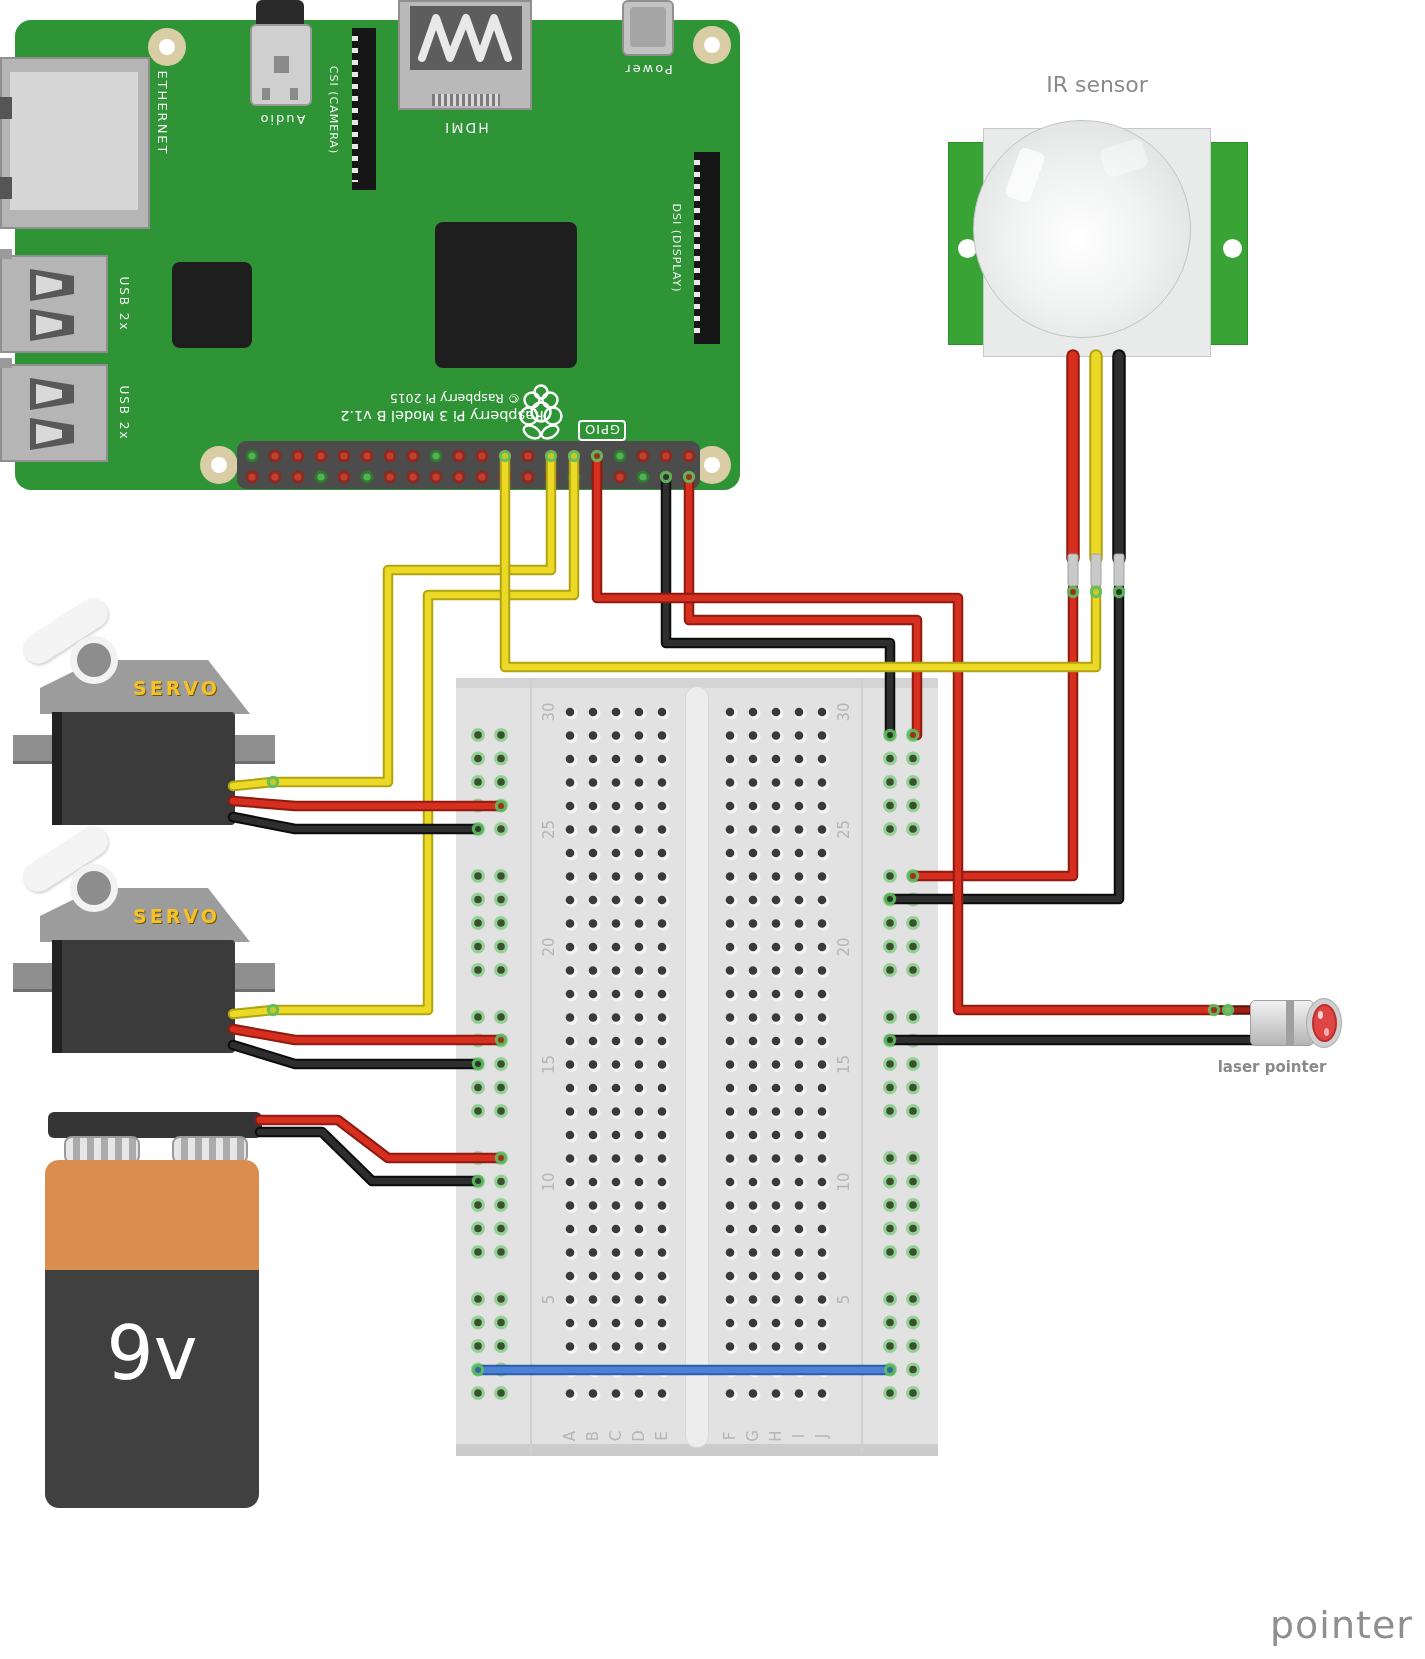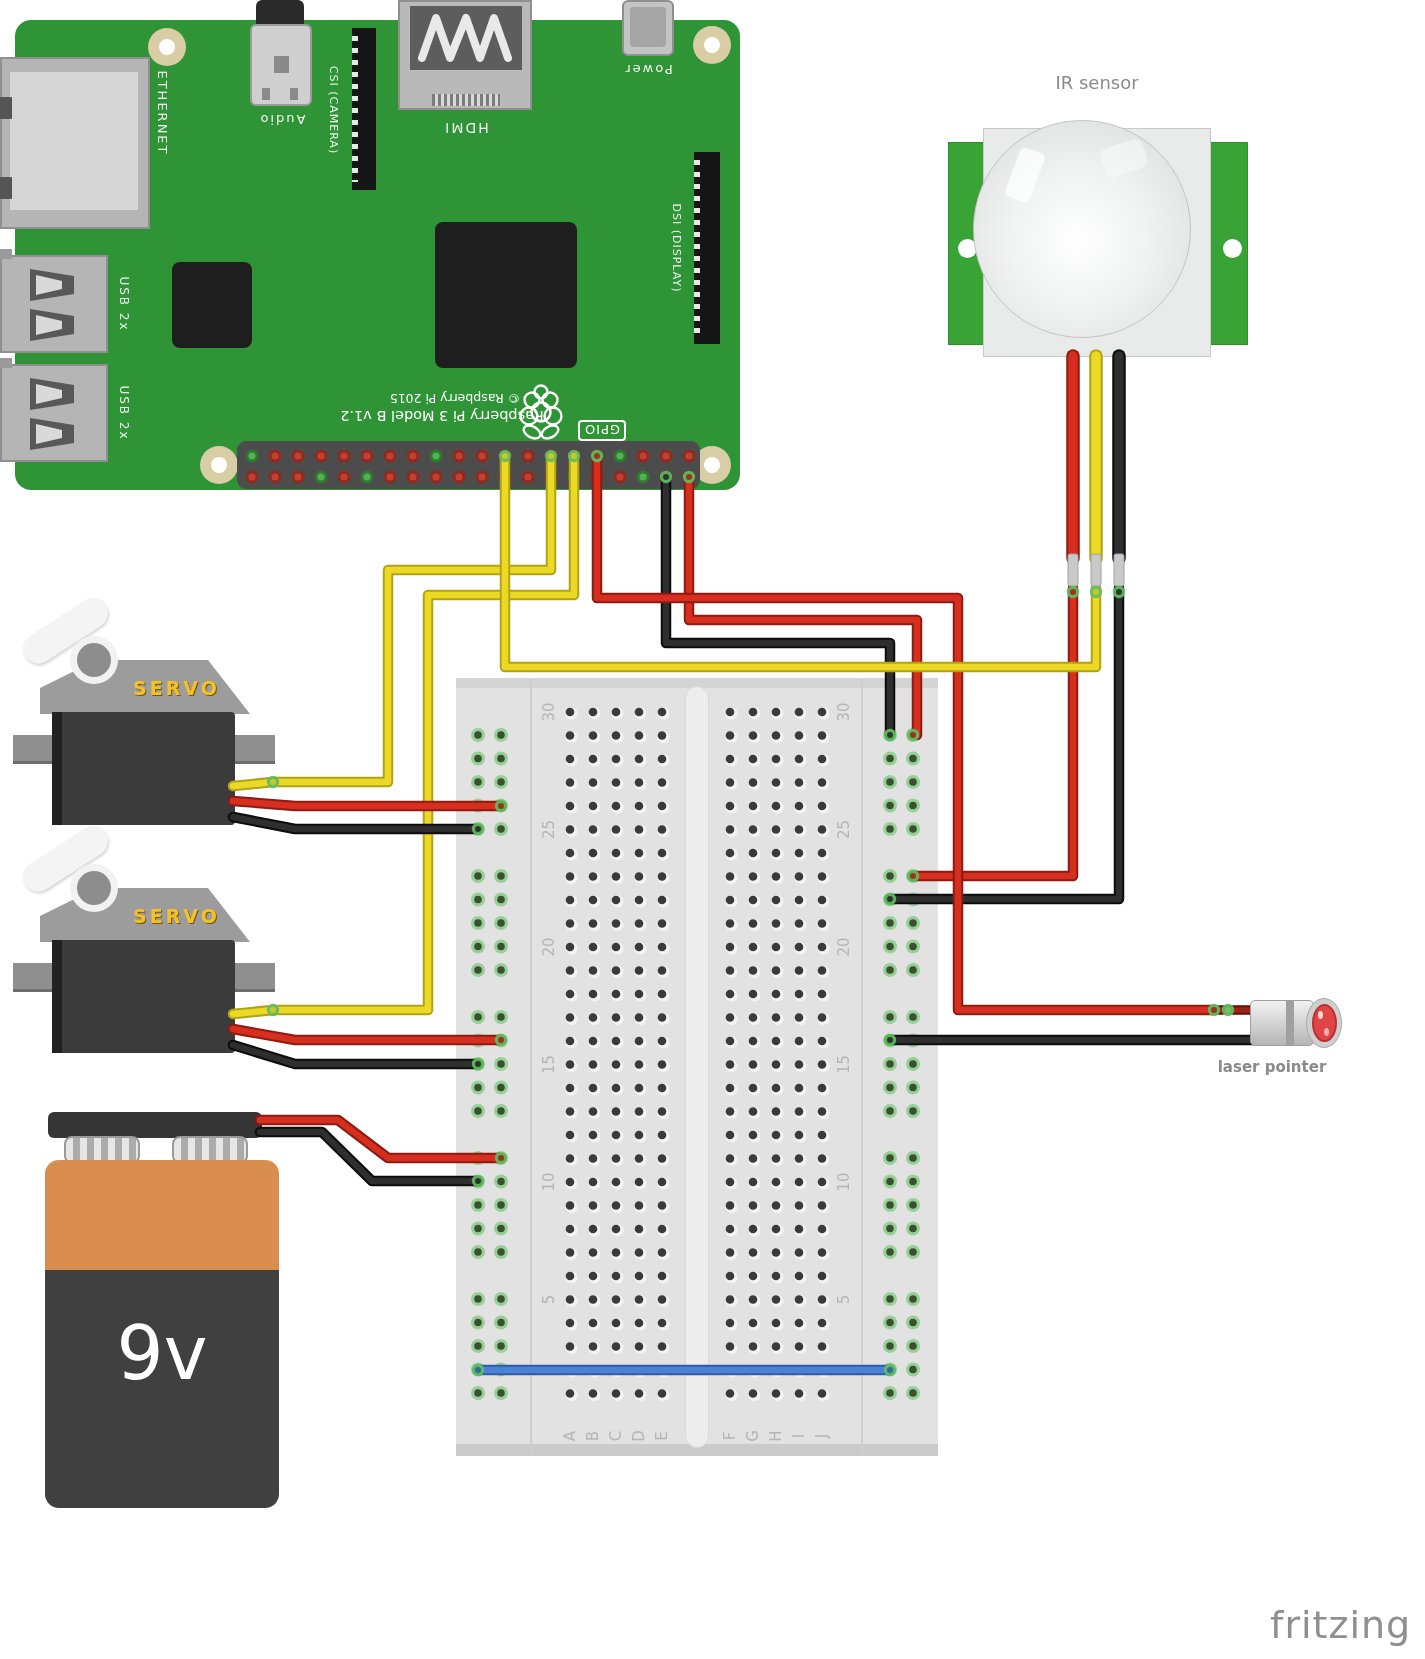--- a/index.html
+++ b/index.html
@@ -51,21 +51,21 @@
              clip-path:polygon(0 100%,0 52%,27% 0,80% 0,100% 100%);}
   .servo-body{position:absolute;left:39px;top:75px;width:183px;height:113px;background:#3b3b3b;border-radius:4px;}
   .servo-body::before{content:"";position:absolute;left:0;top:0;width:10px;height:100%;background:#222;}
   .servo-horn{position:absolute;left:5px;top:-21px;width:95px;height:30px;background:#f4f4f4;border-radius:16px;transform:rotate(-33deg);box-shadow:0 2px 3px rgba(0,0,0,.18);}
   .servo-hub{position:absolute;left:64px;top:6px;width:34px;height:34px;border-radius:50%;background:#8d8d8d;box-shadow:0 0 0 7px #f2f2f2;}
   .servo-label{position:absolute;left:120px;top:40px;color:#f5c028;font-weight:bold;font-size:19px;letter-spacing:3px;text-shadow:1px 1px 0 #6b5a08;}
   
   #battery-clip{position:absolute;left:48px;top:1112px;width:214px;height:26px;background:#353535;border-radius:6px;}
   .bat-terminal{position:absolute;top:1136px;width:76px;height:28px;border:2px solid #9a9a9a;border-radius:8px;box-sizing:border-box;
                 background:repeating-linear-gradient(90deg,#e6e6e6 0 7px,#ababab 7px 14px);}
-  #battery-body{position:absolute;left:45px;top:1160px;width:234px;height:348px;border-radius:14px;
+  #battery-body{position:absolute;left:45px;top:1160px;width:214px;height:348px;border-radius:14px;
                 background:linear-gradient(180deg,#d98d4e 0,#d98d4e 110px,#404040 110px,#404040 100%);}
   #battery-label{position:absolute;left:0;top:150px;width:100%;text-align:center;color:#fff;font-size:74px;}
   
   .ir-tab{position:absolute;top:142px;width:38px;height:203px;background:#3aa336;border:1px solid #2d8c2b;box-sizing:border-box;}
   .ir-hole{position:absolute;top:96px;width:19px;height:19px;border-radius:50%;background:#fff;}
   #ir-module{position:absolute;left:983px;top:128px;width:228px;height:229px;background:#e9ebeb;border:1px solid #c6c9c9;box-sizing:border-box;}
   #ir-dome{position:absolute;left:-11px;top:-9px;width:216px;height:216px;border-radius:50%;border:1px solid #c2c4c4;
            background:radial-gradient(circle at 48% 55%, #ffffff 0%, #f2f3f3 40%, #d7d9d9 100%);}
   .ir-glint{position:absolute;background:rgba(255,255,255,.75);}
   
@@ -209,21 +209,21 @@
   </div>
   <div class="ir-tab" style="left:1210px;">
     <div class="ir-hole" style="left:12px;"></div>
   </div>
   <div id="ir-module">
     <div id="ir-dome">
       <div class="ir-glint" style="left:38px;top:28px;width:26px;height:52px;transform:rotate(20deg);border-radius:6px;"></div>
       <div class="ir-glint" style="left:128px;top:22px;width:44px;height:30px;transform:rotate(-18deg);border-radius:8px;opacity:.55;"></div>
     </div>
   </div>
-  <div class="part-label" style="left:1097px;top:72px;font-size:18px;transform:translateX(-50%);">IR sensor</div>
+  <div class="part-label" style="left:1097px;top:72px;font-size:22px;transform:translateX(-50%);">IR sensor</div>
 
   <svg id="overlay" width="1425" height="1659">
       <g>
         <circle cx="571.5" cy="713.5" r="6" fill="#f4f4f4"></circle>
         <circle cx="570" cy="712" r="4.3" fill="#3a3a3a"></circle>
         <circle cx="594.5" cy="713.5" r="6" fill="#f4f4f4"></circle>
         <circle cx="593" cy="712" r="4.3" fill="#3a3a3a"></circle>
         <circle cx="617.5" cy="713.5" r="6" fill="#f4f4f4"></circle>
         <circle cx="616" cy="712" r="4.3" fill="#3a3a3a"></circle>
         <circle cx="640.5" cy="713.5" r="6" fill="#f4f4f4"></circle>
@@ -1238,14 +1238,14 @@
     <div id="laser-barrel"></div>
     <div id="laser-ring"></div>
     <div id="laser-face"></div>
     <div id="laser-lens">
       <div class="lens-glint" style="left:4px;top:5px;"></div>
       <div class="lens-glint" style="left:10px;top:22px;opacity:.7;"></div>
     </div>
   </div>
   <div class="part-label" style="left:1272px;top:1058px;font-size:15px;transform:translateX(-50%);font-weight:bold;">laser pointer</div>
 
-  <div id="fritzing-logo">fritzing</div>
+  <div id="fritzing-logo">pointer</div>
 </div>
 
 </body></html>

